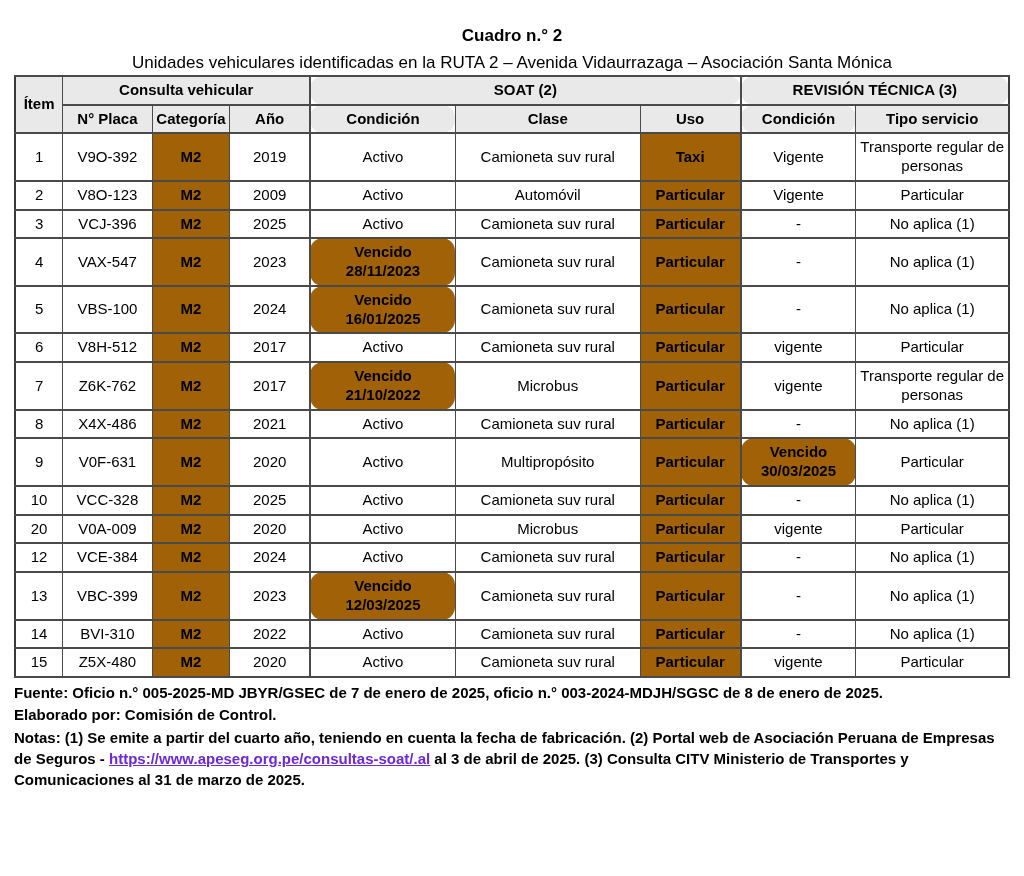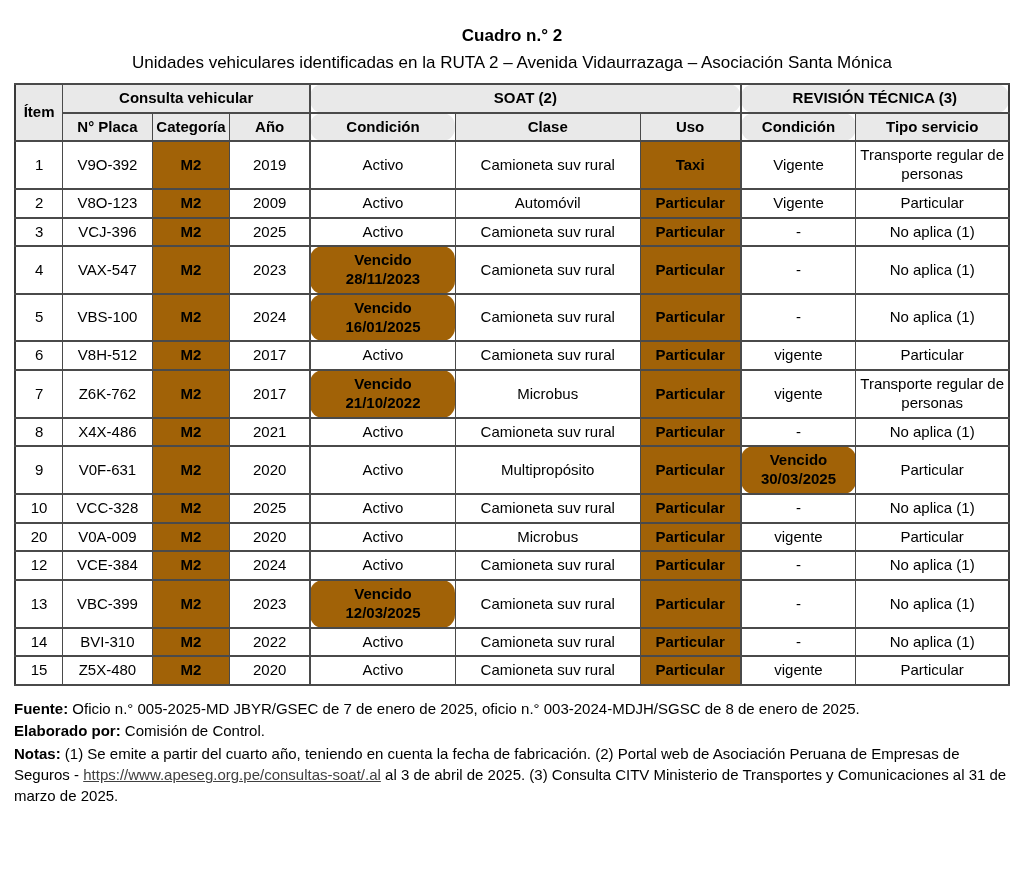--- a/index.html
+++ b/index.html
@@ -23,21 +23,21 @@
   .doc-subtitle {
     text-align: center;
     font-weight: normal;
     font-size: 17px;
     line-height: 1.35;
     margin-top: 4px;
   }
   table.main {
     border-collapse: collapse;
     width: 100%;
-    margin-top: 8px;
+    margin-top: 0;
     table-layout: fixed;
     padding-left: 40px;
   }
   table.main th, table.main td {
     border-left: 1px solid #4a4a4a;
     border-right: 1px solid #4a4a4a;
     border-top: 2px solid #4a4a4a;
     border-bottom: 2px solid #4a4a4a;
     text-align: center;
     vertical-align: middle;
@@ -48,29 +48,29 @@
   }
   table.main { border: 2px solid #3a3a3a; }
   table.main thead th {
     background: #e9e9e9;
     font-weight: bold;
   }
   .group-start { border-left-width: 2px !important; border-radius: 13px; }
   .shaded { background: #a16207; }
   .bold { font-weight: bold; }
   .preline { white-space: pre-line; }
-  .footer { margin-top: 12px; }
+  .footer { margin-top: 4px; font-weight: bold; }
   .footer p {
     font-size: 15px;
     line-height: 1.42;
     margin: 1px 0;
     text-align: left;
   }
   .footer a {
-    color: #404040;
+    color: #6d28d9;
     text-decoration: underline;
     cursor: pointer;
   }
 </style>
 </head>
 <body>
 
 <div class="page">
 
   <div class="doc-title">Cuadro n.° 2</div>

